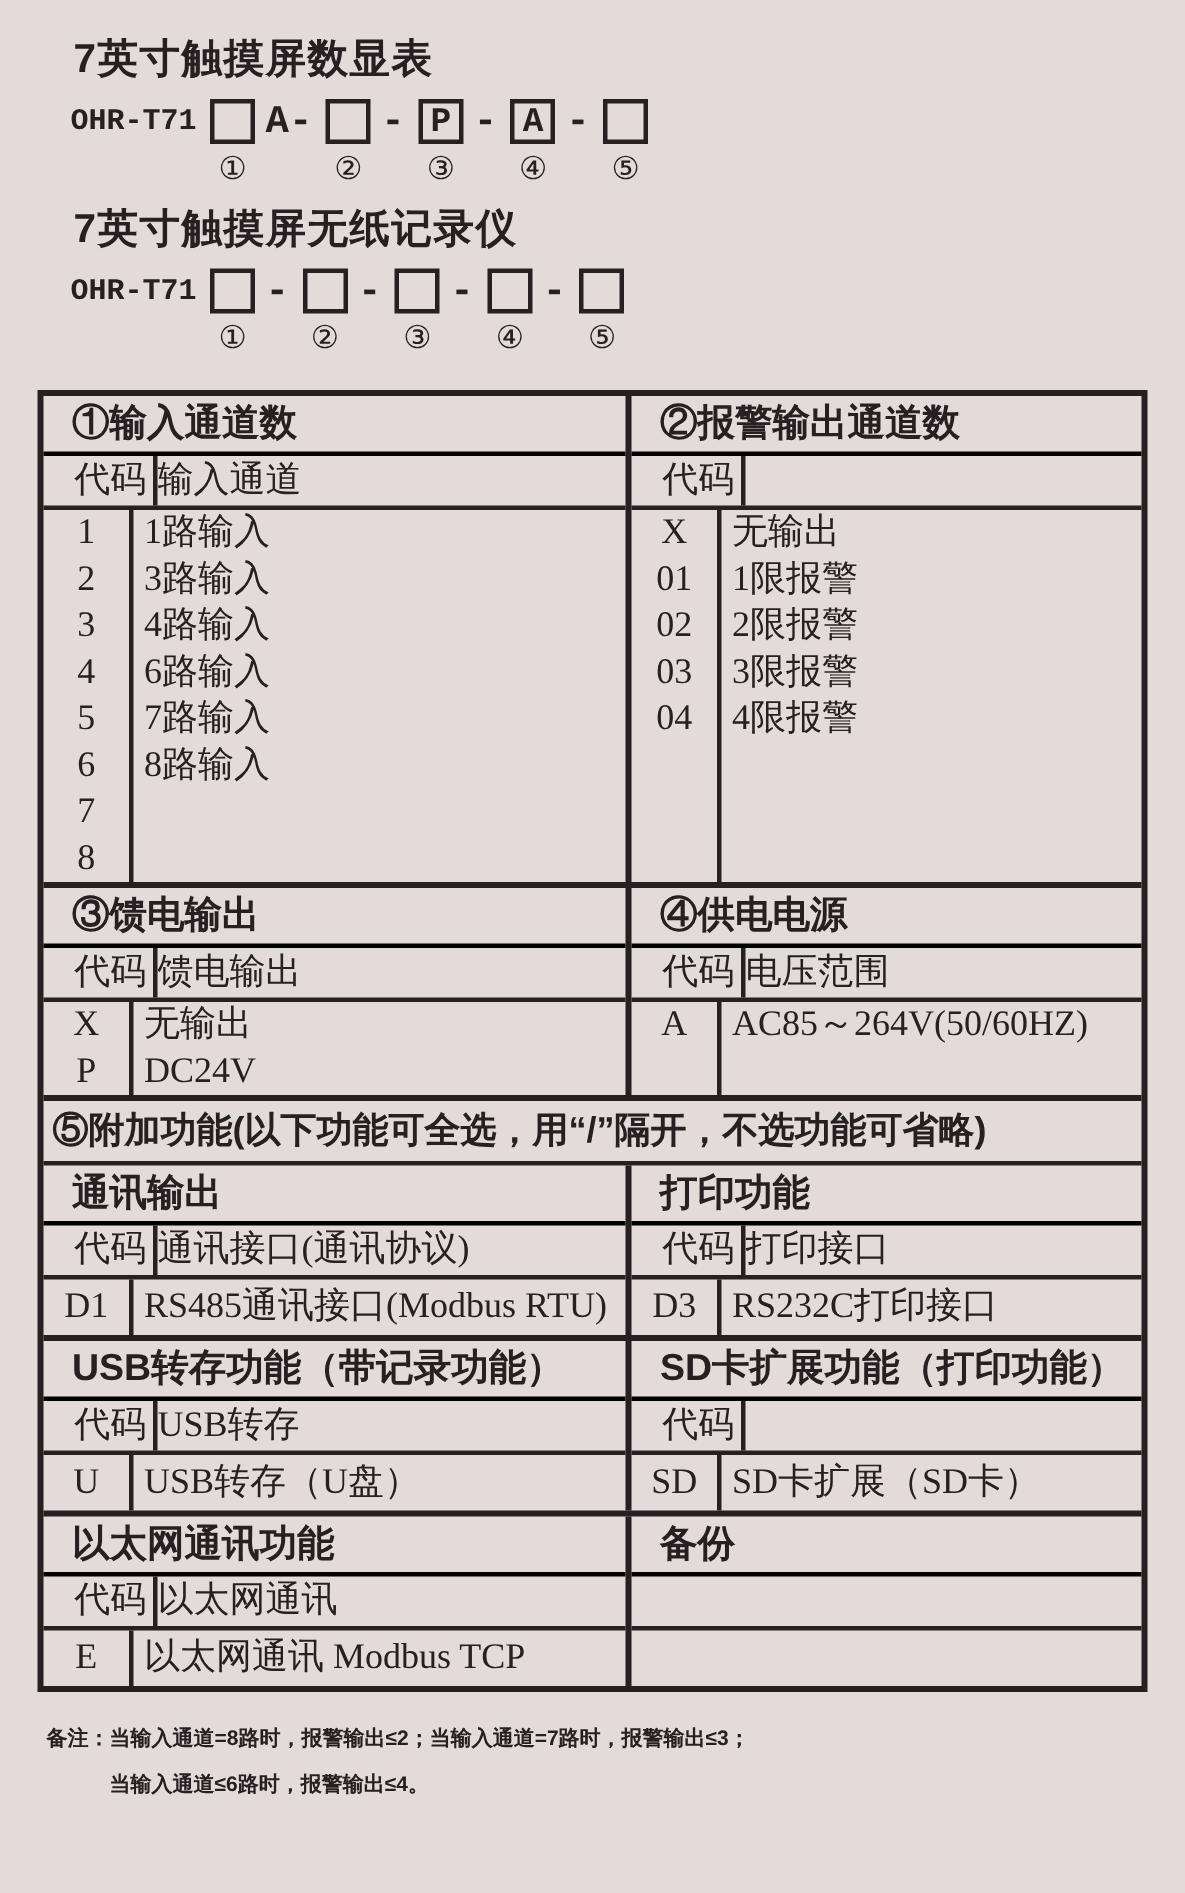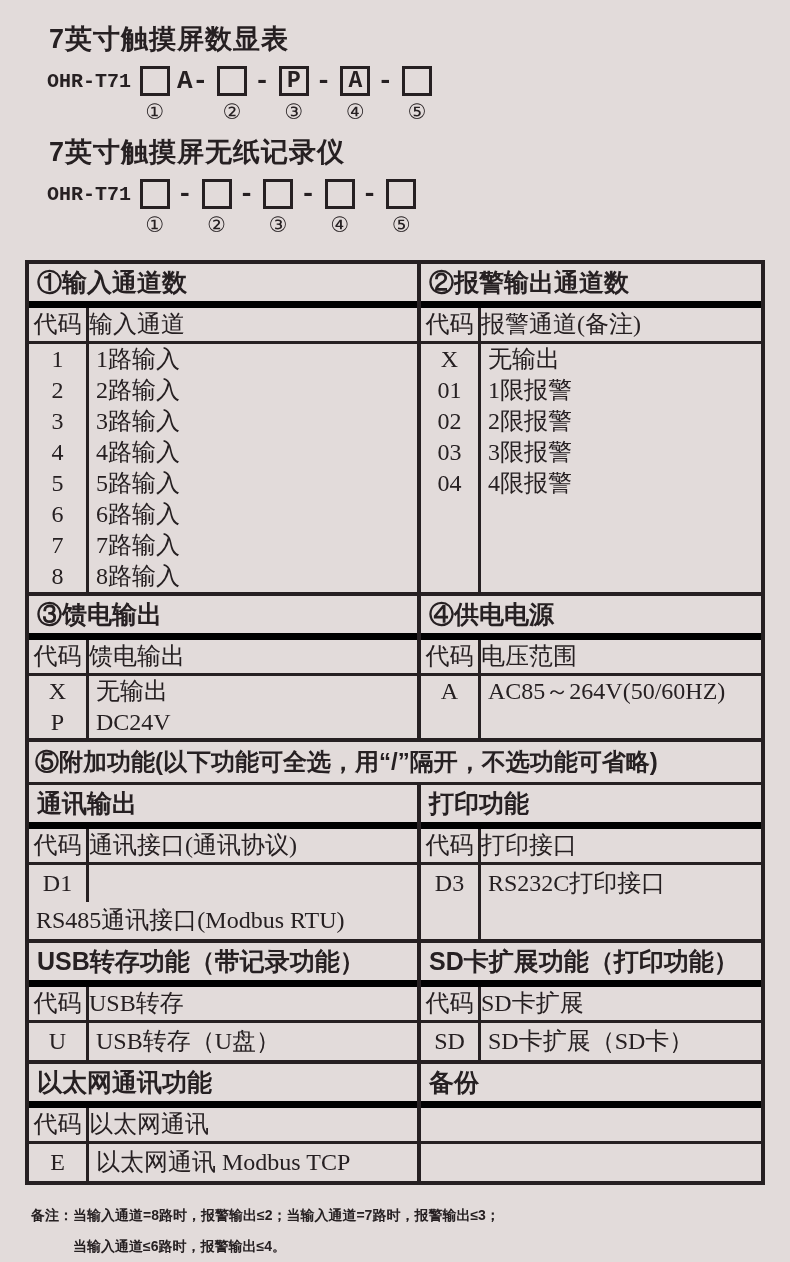--- a/index.html
+++ b/index.html
@@ -48,25 +48,25 @@
     margin-top:24px;
   }
   .band{display:flex;border-bottom:4px solid #262022;align-items:stretch;}
   .bigtable > .band:last-child, .s5 > .band:last-child{border-bottom:none;border-radius:11px;}
   .panel{display:flex;flex-direction:column;box-sizing:border-box;}
   .panel.left{width:392px;border-right:4px solid #262022;flex:none;}
   .panel.right{flex:1;}
   .trow{
     height:37px;line-height:37px;
     font-family:"Liberation Sans",sans-serif;font-weight:bold;font-size:25px;
-    padding-left:8px;border-bottom:7px solid #000000;
+    padding-left:19px;border-bottom:3px solid #000000;
     white-space:nowrap;overflow:hidden;
   }
   .hrow{display:flex;height:33px;line-height:33px;border-bottom:3px solid #262022;font-size:24px;}
-  .hcode{width:60px;flex:none;box-sizing:border-box;border-right:3px solid #262022;text-align:center;}
+  .hcode{width:60px;flex:none;box-sizing:border-box;border-right:3px solid #262022;text-align:center;margin-left:16px;}
   .hlabel{flex:1;padding-left:0;white-space:nowrap;overflow:hidden;}
   .darea{display:flex;flex:1;align-items:stretch;}
   .codecol{width:60px;flex:none;box-sizing:border-box;border-right:3px solid #262022;display:flex;flex-direction:column;text-align:center;}
   .textcol{flex:1;display:flex;flex-direction:column;padding-left:7px;}
   .cline{height:31px;line-height:31px;font-size:24px;white-space:nowrap;overflow:hidden;}
   .s5{display:flex;flex-direction:column;}
   .s5title{
     height:40px;line-height:40px;
     font-family:"Liberation Sans",sans-serif;font-weight:bold;font-size:24px;
     padding-left:6px;border-bottom:3px solid #262022;
@@ -186,35 +186,32 @@
               <div class="cline">2</div>
               <div class="cline">3</div>
               <div class="cline">4</div>
               <div class="cline">5</div>
               <div class="cline">6</div>
               <div class="cline">7</div>
               <div class="cline">8</div>
             </div>
             <div class="textcol">
               <div class="cline">1路输入</div>
-              <div class="cline">2路输入</div>
               <div class="cline">3路输入</div>
               <div class="cline">4路输入</div>
-              <div class="cline">5路输入</div>
               <div class="cline">6路输入</div>
               <div class="cline">7路输入</div>
               <div class="cline">8路输入</div>
             </div>
           </div>
         </div>
         <div class="panel right">
           <div class="trow">②报警输出通道数</div>
           <div class="hrow">
             <div class="hcode">代码</div>
-            <div class="hlabel">报警通道(备注)</div>
           </div>
           <div class="darea" style="min-height: 248px;">
             <div class="codecol">
               <div class="cline">X</div>
               <div class="cline">01</div>
               <div class="cline">02</div>
               <div class="cline">03</div>
               <div class="cline">04</div>
             </div>
             <div class="textcol">
@@ -263,21 +260,21 @@
       </div>
       <div class="s5">
         <div class="s5title">⑤附加功能(以下功能可全选，用“/”隔开，不选功能可省略)</div>
         <div class="band">
           <div class="panel left">
             <div class="trow">通讯输出</div>
             <div class="hrow">
               <div class="hcode">代码</div>
               <div class="hlabel">通讯接口(通讯协议)</div>
             </div>
-            <div class="darea" style="min-height: 31px; flex-direction: column;">
+            <div class="darea" style="min-height: 31px;">
               <div class="codecol">
                 <div class="cline">D1</div>
               </div>
               <div class="textcol">
                 <div class="cline">RS485通讯接口(Modbus RTU)</div>
               </div>
             </div>
           </div>
           <div class="panel right">
             <div class="trow">打印功能</div>
@@ -308,21 +305,20 @@
               </div>
               <div class="textcol">
                 <div class="cline">USB转存（U盘）</div>
               </div>
             </div>
           </div>
           <div class="panel right">
             <div class="trow">SD卡扩展功能（打印功能）</div>
             <div class="hrow">
               <div class="hcode">代码</div>
-              <div class="hlabel">SD卡扩展</div>
             </div>
             <div class="darea" style="min-height: 31px;">
               <div class="codecol">
                 <div class="cline">SD</div>
               </div>
               <div class="textcol">
                 <div class="cline">SD卡扩展（SD卡）</div>
               </div>
             </div>
           </div>

